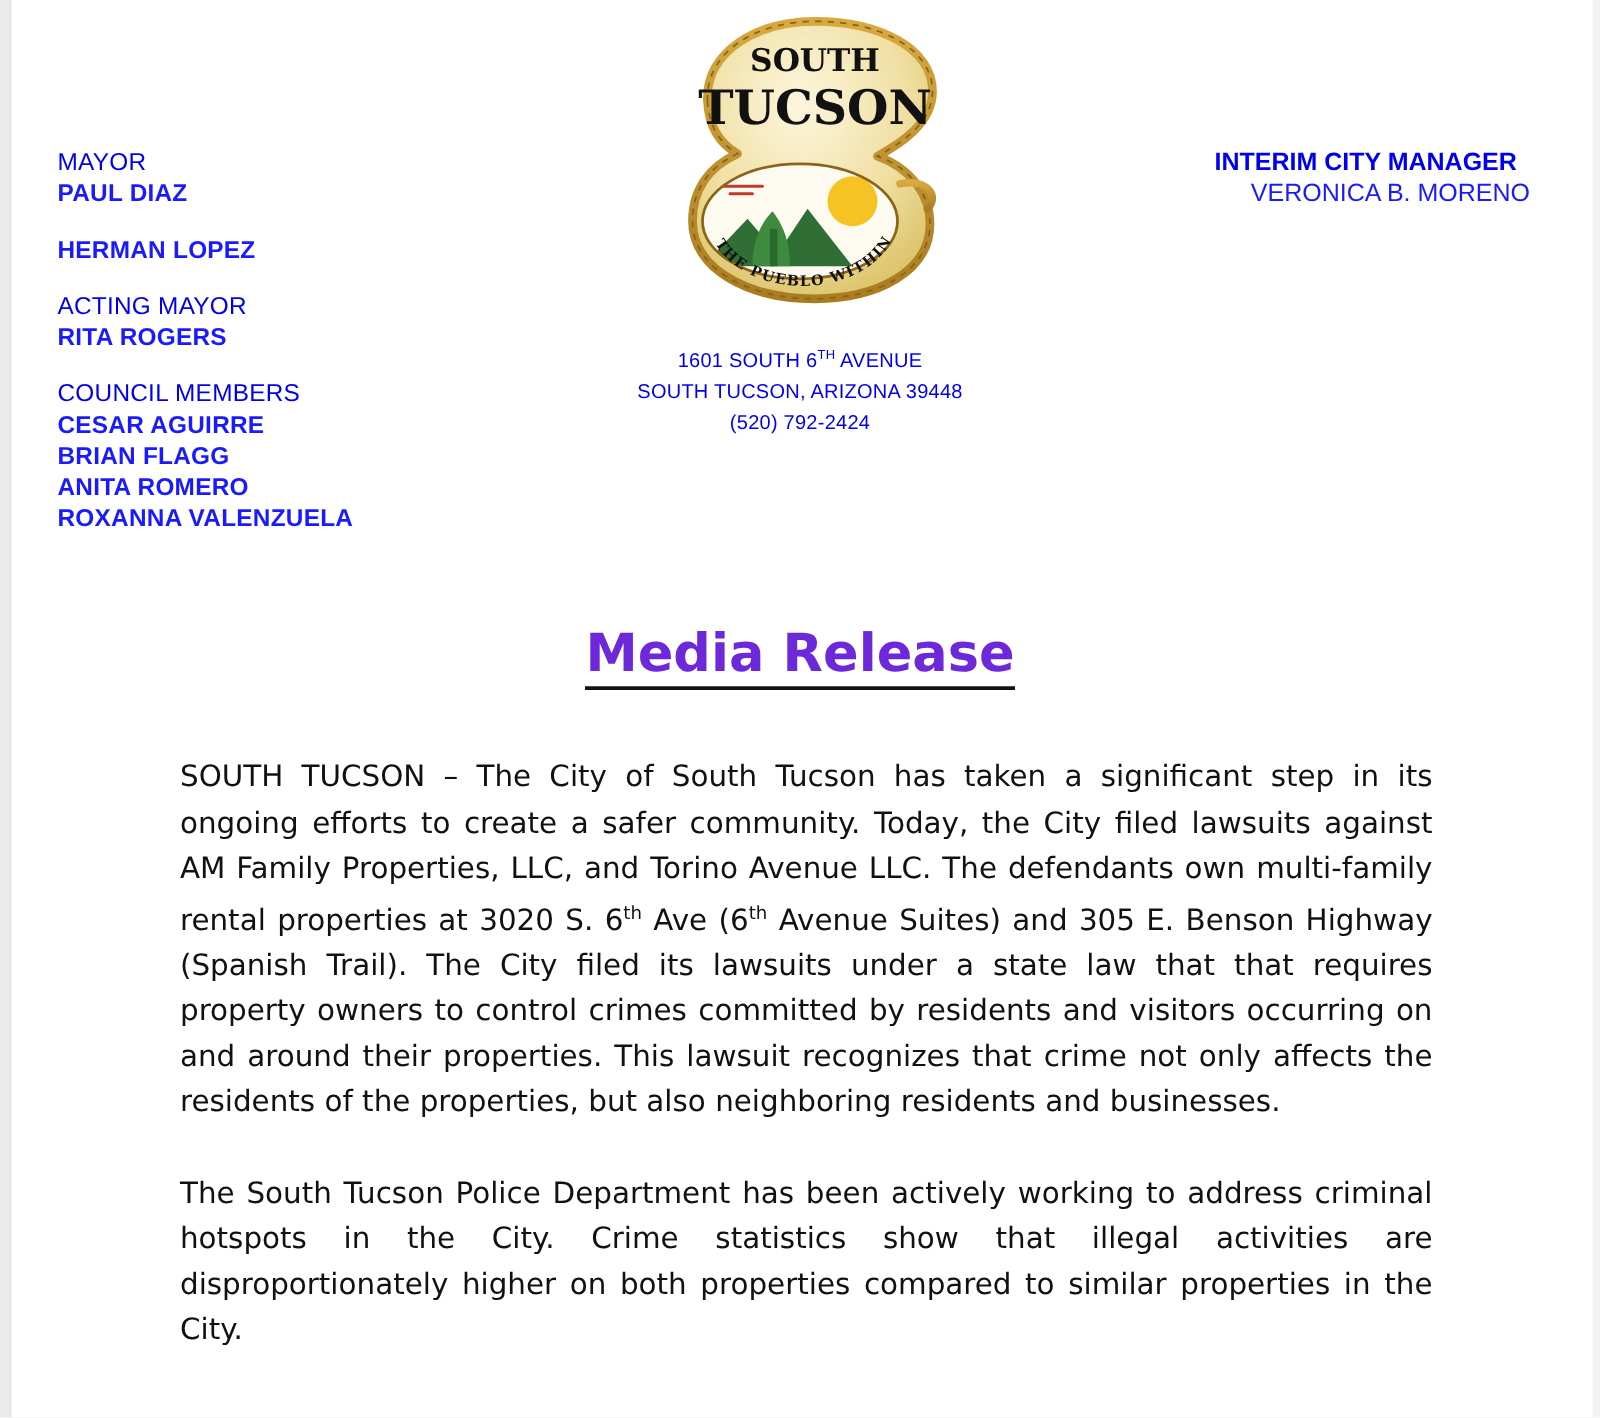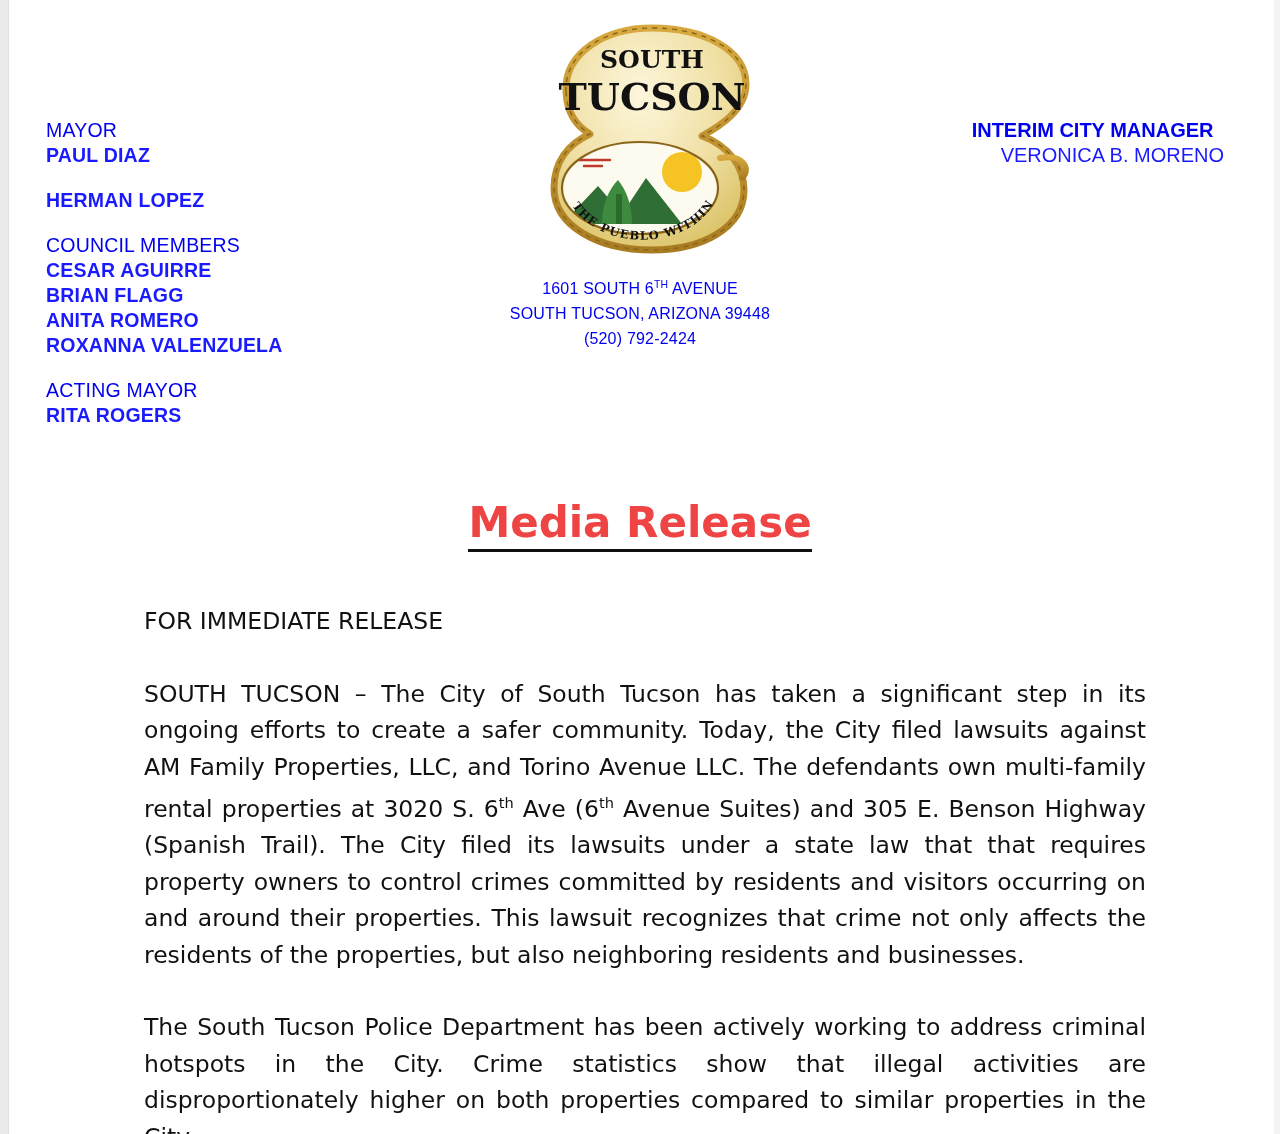--- a/index.html
+++ b/index.html
@@ -66,21 +66,21 @@
     font-size: 20px;
     line-height: 25px;
   }
   .manager .role { font-weight: bold; }
   .manager .name { color: #1a1aff; margin-left: 29px; }
 
   
   .seal-wrap {
     position: absolute;
     left: 0; right: 0;
-    top: 18px;
+    top: 7px;
     display: flex;
     justify-content: center;
   }
   .seal {
     position: relative;
     width: 268px;
     height: 238px;
   }
   .address {
     position: absolute;
@@ -92,21 +92,21 @@
     line-height: 25px;
     letter-spacing: 0.2px;
   }
   .address sup { font-size: 0.65em; vertical-align: super; }
 
   
   .title {
     text-align: center;
     font-family: "DejaVu Sans", sans-serif;
     font-size: 42px;
-    color: #ef4444;
+    color: #6d28d9;
     margin: 18px 0 0 0;
   }
   .title span {
     border-bottom: 3px solid #111;
     padding-bottom: 2px;
   }
   .content {
     margin: 56px 134px 0 144px;
     font-family: "DejaVu Sans", sans-serif;
     font-size: 23.5px;
@@ -131,29 +131,29 @@
 
     <div class="officials">
       <div class="grp">
         <div class="role">MAYOR</div>
         <div class="name">PAUL DIAZ</div>
       </div>
       <div class="grp">
         <div class="name">HERMAN LOPEZ</div>
       </div>
       <div class="grp">
+        <div class="role">ACTING MAYOR</div>
+        <div class="name">RITA ROGERS</div>
+      </div>
+      <div class="grp">
         <div class="role">COUNCIL MEMBERS</div>
         <div class="name">CESAR AGUIRRE</div>
         <div class="name">BRIAN FLAGG</div>
         <div class="name">ANITA ROMERO</div>
         <div class="name">ROXANNA VALENZUELA</div>
-      </div>
-      <div class="grp">
-        <div class="role">ACTING MAYOR</div>
-        <div class="name">RITA ROGERS</div>
       </div>
     </div>
 
     <div class="manager">
       <div class="role">INTERIM CITY MANAGER</div>
       <div class="name">VERONICA B.  MORENO</div>
     </div>
 
     <div class="seal-wrap">
       <div class="seal">
@@ -208,17 +208,16 @@
         <span>1601 SOUTH 6</span><sup>TH</sup><span> AVENUE</span>
       </div>
       <div>SOUTH TUCSON, ARIZONA 39448</div>
       <div>(520) 792-2424</div>
     </div>
   </div>
 
   <h1 class="title"><span>Media Release</span></h1>
 
   <div class="content">
-    <p class="noj">FOR IMMEDIATE RELEASE</p>
     <p><span>SOUTH TUCSON – The City of South Tucson has taken a significant step in its ongoing efforts to create a safer community. Today, the City filed lawsuits against AM Family Properties, LLC, and Torino Avenue LLC. The defendants own multi-family rental properties at 3020 S. 6</span><sup>th</sup><span> Ave (6</span><sup>th</sup><span> Avenue Suites) and 305 E. Benson Highway (Spanish Trail). The City filed its lawsuits under a state law that that requires property owners to control crimes committed by residents and visitors occurring on and around their properties. This lawsuit recognizes that crime not only affects the residents of the properties, but also neighboring residents and businesses.</span></p>
     <p>The South Tucson Police Department has been actively working to address criminal hotspots in the City. Crime statistics show that illegal activities are disproportionately higher on both properties compared to similar properties in the City.</p>
   </div>
 </div>
 
 </body></html>

